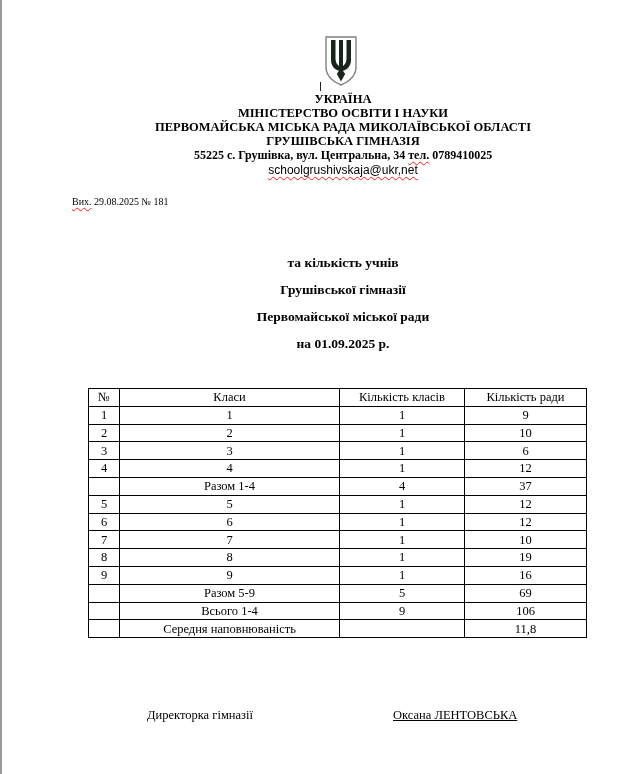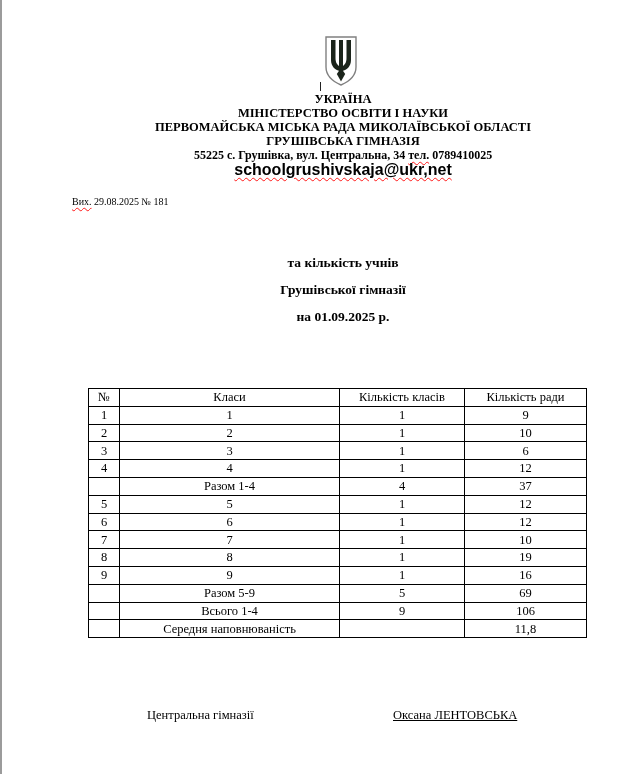--- a/index.html
+++ b/index.html
@@ -17,21 +17,21 @@
   .emblem{position:absolute;left:324px;top:36px;width:34px;height:50px;}
   .cursor-tick{position:absolute;left:320px;top:82px;width:1px;height:9px;background:#222;}
   .header-block{
     position:absolute;left:88px;top:92px;width:510px;
     text-align:center;font-weight:bold;
   }
   .h-line{font-size:12.5px;line-height:14px;white-space:nowrap;}
   .h-line-sm{font-size:12px;line-height:14px;white-space:nowrap;}
   .h-email{
     font-family:"Liberation Sans", sans-serif;
-    font-size:16px;line-height:16px;font-weight:bold;
+    font-size:12px;line-height:16px;font-weight:normal;
   }
   .squiggle{
     text-decoration-line:underline;
     text-decoration-style:wavy;
     text-decoration-color:#ff1a1a;
     text-decoration-thickness:1px;
     text-underline-offset:2px;
   }
   .ref-line{
     position:absolute;left:72px;top:196px;font-size:10px;
@@ -88,20 +88,21 @@
     <div class="h-line">ГРУШІВСЬКА ГІМНАЗІЯ</div>
     <div class="h-line-sm"><span>55225 с. Грушівка, вул. Центральна, 34 </span><span class="squiggle">тел.</span><span> 0789410025</span></div>
     <div class="h-email"><span class="squiggle">schoolgrushivskaja@ukr,net</span></div>
   </div>
 
   <div class="ref-line"><span class="squiggle">Вих.</span><span> 29.08.2025 № 181</span></div>
 
   <div class="title-block">
     <div>та кількість учнів</div>
     <div>Грушівської гімназії</div>
+    <div>Первомайської міської ради</div>
     <div>на 01.09.2025 р.</div>
   </div>
 
   <table class="net">
     <thead>
       <tr>
         <th class="col0">№</th>
         <th class="col1">Класи</th>
         <th class="col2">Кількість класів</th>
         <th class="col3">Кількість ради</th>
@@ -182,16 +183,16 @@
         </tr>
         <tr>
           <td class="col0"></td>
           <td class="col1">Середня наповнюваність</td>
           <td class="col2"></td>
           <td class="col3">11,8</td>
         </tr>
       </tbody>
   </table>
 
-  <div class="footer-position">Центральна гімназії</div>
+  <div class="footer-position">Директорка гімназії</div>
   <div class="footer-name">Оксана ЛЕНТОВСЬКА</div>
 
 </div>
 
 </body></html>

